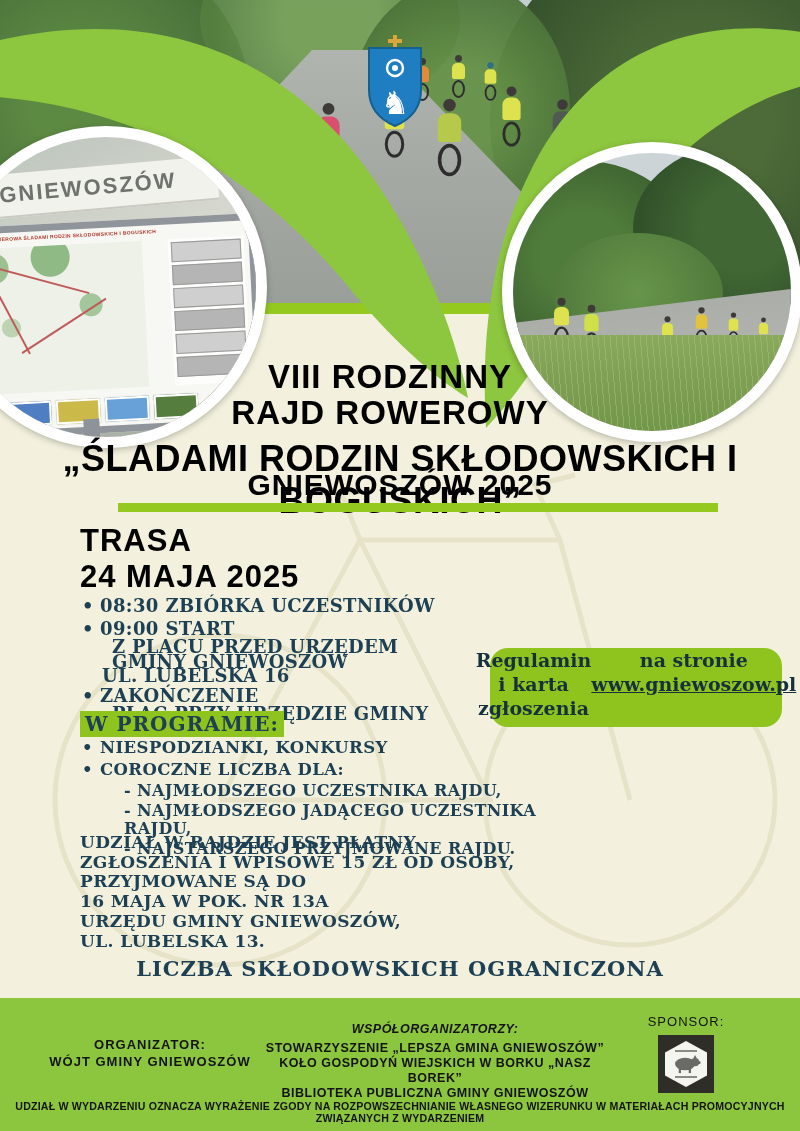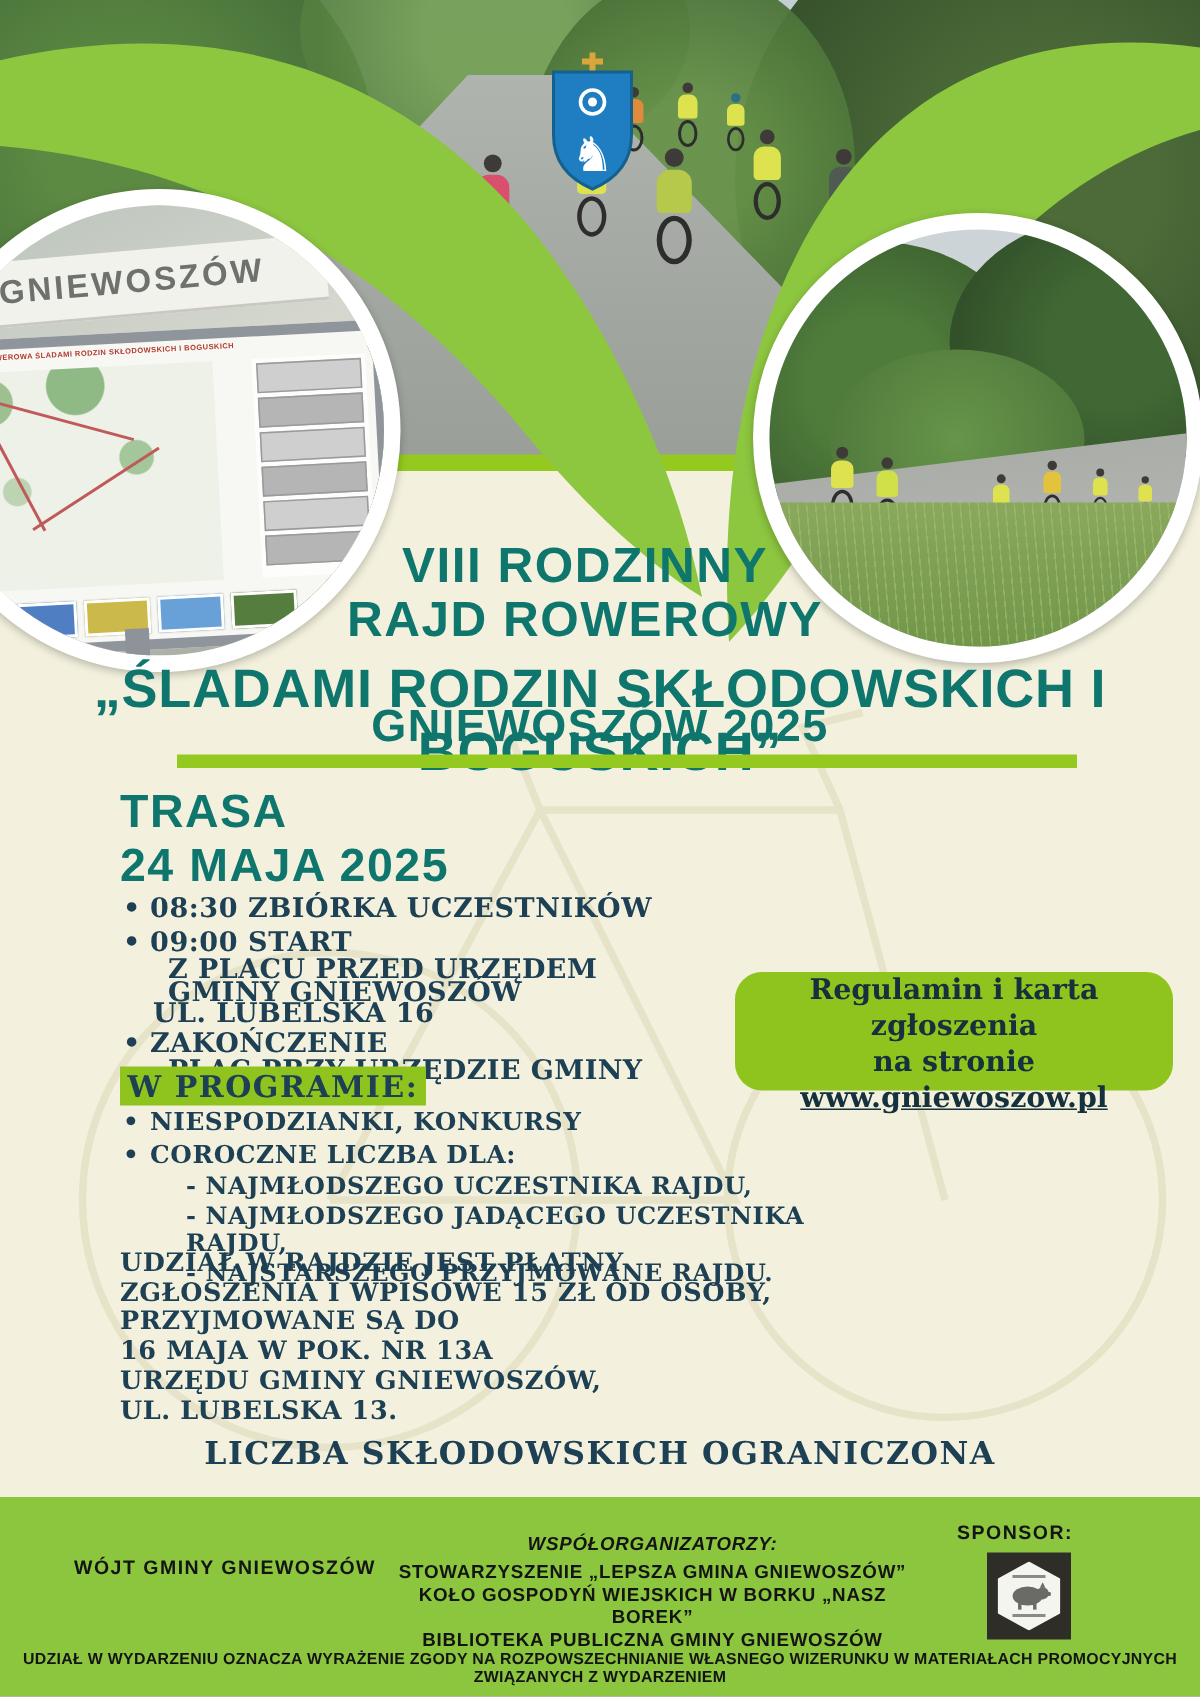--- a/index.html
+++ b/index.html
@@ -53,56 +53,56 @@
   .postleg{position:absolute;top:282px;left:128px;width:16px;height:30px;background:#8e939a;transform:rotate(-3deg);}
   .r-road{position:absolute;top:152px;left:-40px;width:380px;height:104px;transform:rotate(-7deg);
         background:linear-gradient(#aaada8,#b6b9b4);}
   .r-grass{position:absolute;bottom:-8px;left:-20px;width:340px;height:104px;
         background:linear-gradient(#8aa95d,#6f9448);}
   .r-grass:after{content:"";position:absolute;inset:0;opacity:.5;
         background:repeating-linear-gradient(85deg,transparent 0 5px,#a7c377 5px 6px);}
   
   .watermark{position:absolute;left:30px;top:380px;z-index:1;opacity:.55;}
   
-  .navy{color:#0f766e;}
+  .navy{color:#000000;}
   .ttl{position:absolute;z-index:7;font-weight:bold;letter-spacing:1px;text-align:center;}
   .slab{font-family:"DejaVu Serif",serif;font-weight:bold;color:#1d4054;letter-spacing:.4px;}
   .t1{left:150px;top:358px;width:480px;font-size:33px;}
   .t2{left:150px;top:394px;width:480px;font-size:33px;}
   .t3{left:0;top:438px;width:800px;font-size:36px;letter-spacing:.5px;}
   .t4{left:0;top:468px;width:800px;font-size:30px;}
   .divider{position:absolute;left:118px;top:503px;width:600px;height:9px;background:#94ca1f;z-index:7;}
   .dateblk{position:absolute;left:80px;top:523px;z-index:7;font-weight:bold;font-size:31px;
         letter-spacing:1px;line-height:36px;}
   .sched{position:absolute;left:78px;top:594px;width:400px;z-index:7;}
   .li{position:relative;padding-left:22px;font-size:18px;line-height:23px;}
   .li:before{content:"•";position:absolute;left:4px;}
   .sub{padding-left:34px;font-size:18px;line-height:14.5px;letter-spacing:.3px;}
   .regbox{position:absolute;left:490px;top:648px;width:292px;height:79px;background:#8fc41e;
-        border-radius:18px;z-index:7;display:flex;flex-direction:column;
+        border-radius:18px;z-index:7;display:flex;flex-direction:row;justify-content:center;
         text-align:center;font-family:"DejaVu Serif",serif;font-weight:bold;font-size:19px;
         color:#15313d;line-height:24px;}
   .regbox a{color:#15313d;}
   .proghead{position:absolute;left:80px;top:711px;z-index:7;}
   .proghead span{display:inline-block;background:#8fc41e;color:#1d4054;font-size:20px;
         padding:1px 5px;letter-spacing:1px;}
   .prog{position:absolute;left:78px;top:738px;width:520px;z-index:7;}
   .prog .li{font-size:16.5px;line-height:19px;margin-bottom:3px;}
   .prog .dash{padding-left:46px;font-size:16px;line-height:18px;margin-bottom:2px;}
   .pay{position:absolute;left:80px;top:833px;width:440px;z-index:7;font-size:17px;line-height:19.7px;}
   .limit{position:absolute;left:0;top:956px;width:800px;text-align:center;z-index:7;font-size:21px;
         letter-spacing:1px;}
   
   .footer{position:absolute;left:0;top:998px;width:800px;height:133px;background:#8cc63e;z-index:8;color:#141414;}
   .f-org{position:absolute;left:35px;top:38px;width:230px;text-align:center;font-weight:bold;
         font-size:13px;line-height:17px;letter-spacing:1px;}
   .f-co{position:absolute;left:262px;top:24px;width:346px;text-align:center;font-weight:bold;
         font-size:12.5px;line-height:15px;letter-spacing:.5px;}
   .f-co .lbl{margin-bottom:4px;font-style:italic;}
-  .f-sp{position:absolute;left:638px;top:16px;width:96px;text-align:left;font-weight:bold;
+  .f-sp{position:absolute;left:638px;top:16px;width:96px;text-align:center;font-weight:normal;
         font-size:13px;letter-spacing:1px;}
   .sp-logo{margin:6px auto 0;width:56px;height:58px;background:#2e2d28;display:flex;
         align-items:center;justify-content:center;}
   .hex{width:42px;height:46px;background:#f5f5f0;display:flex;flex-direction:column;
         align-items:center;justify-content:center;gap:2px;
         clip-path:polygon(50% 0,100% 25%,100% 75%,50% 100%,0 75%,0 25%);}
   .hex .tl{width:22px;height:2px;background:#8a8a86;}
   .disclaimer{position:absolute;left:0;bottom:7px;width:800px;text-align:center;font-weight:bold;
         font-size:10.6px;letter-spacing:.2px;}
 </style>
@@ -297,20 +297,21 @@
     <div>PRZYJMOWANE SĄ DO</div>
     <div>16 MAJA W POK. NR 13A</div>
     <div>URZĘDU GMINY GNIEWOSZÓW,</div>
     <div>UL. LUBELSKA 13.</div>
   </div>
 
   <div class="limit slab">LICZBA SKŁODOWSKICH OGRANICZONA</div>
 
   <div class="footer">
     <div class="f-org">
+      <div>ORGANIZATOR:</div>
       <div>WÓJT GMINY GNIEWOSZÓW</div>
     </div>
     <div class="f-co">
       <div class="lbl">WSPÓŁORGANIZATORZY:</div>
       <div>STOWARZYSZENIE „LEPSZA GMINA GNIEWOSZÓW”</div>
       <div>KOŁO GOSPODYŃ WIEJSKICH W BORKU „NASZ BOREK”</div>
       <div>BIBLIOTEKA PUBLICZNA GMINY GNIEWOSZÓW</div>
     </div>
     <div class="f-sp">
       <div>SPONSOR:</div>

